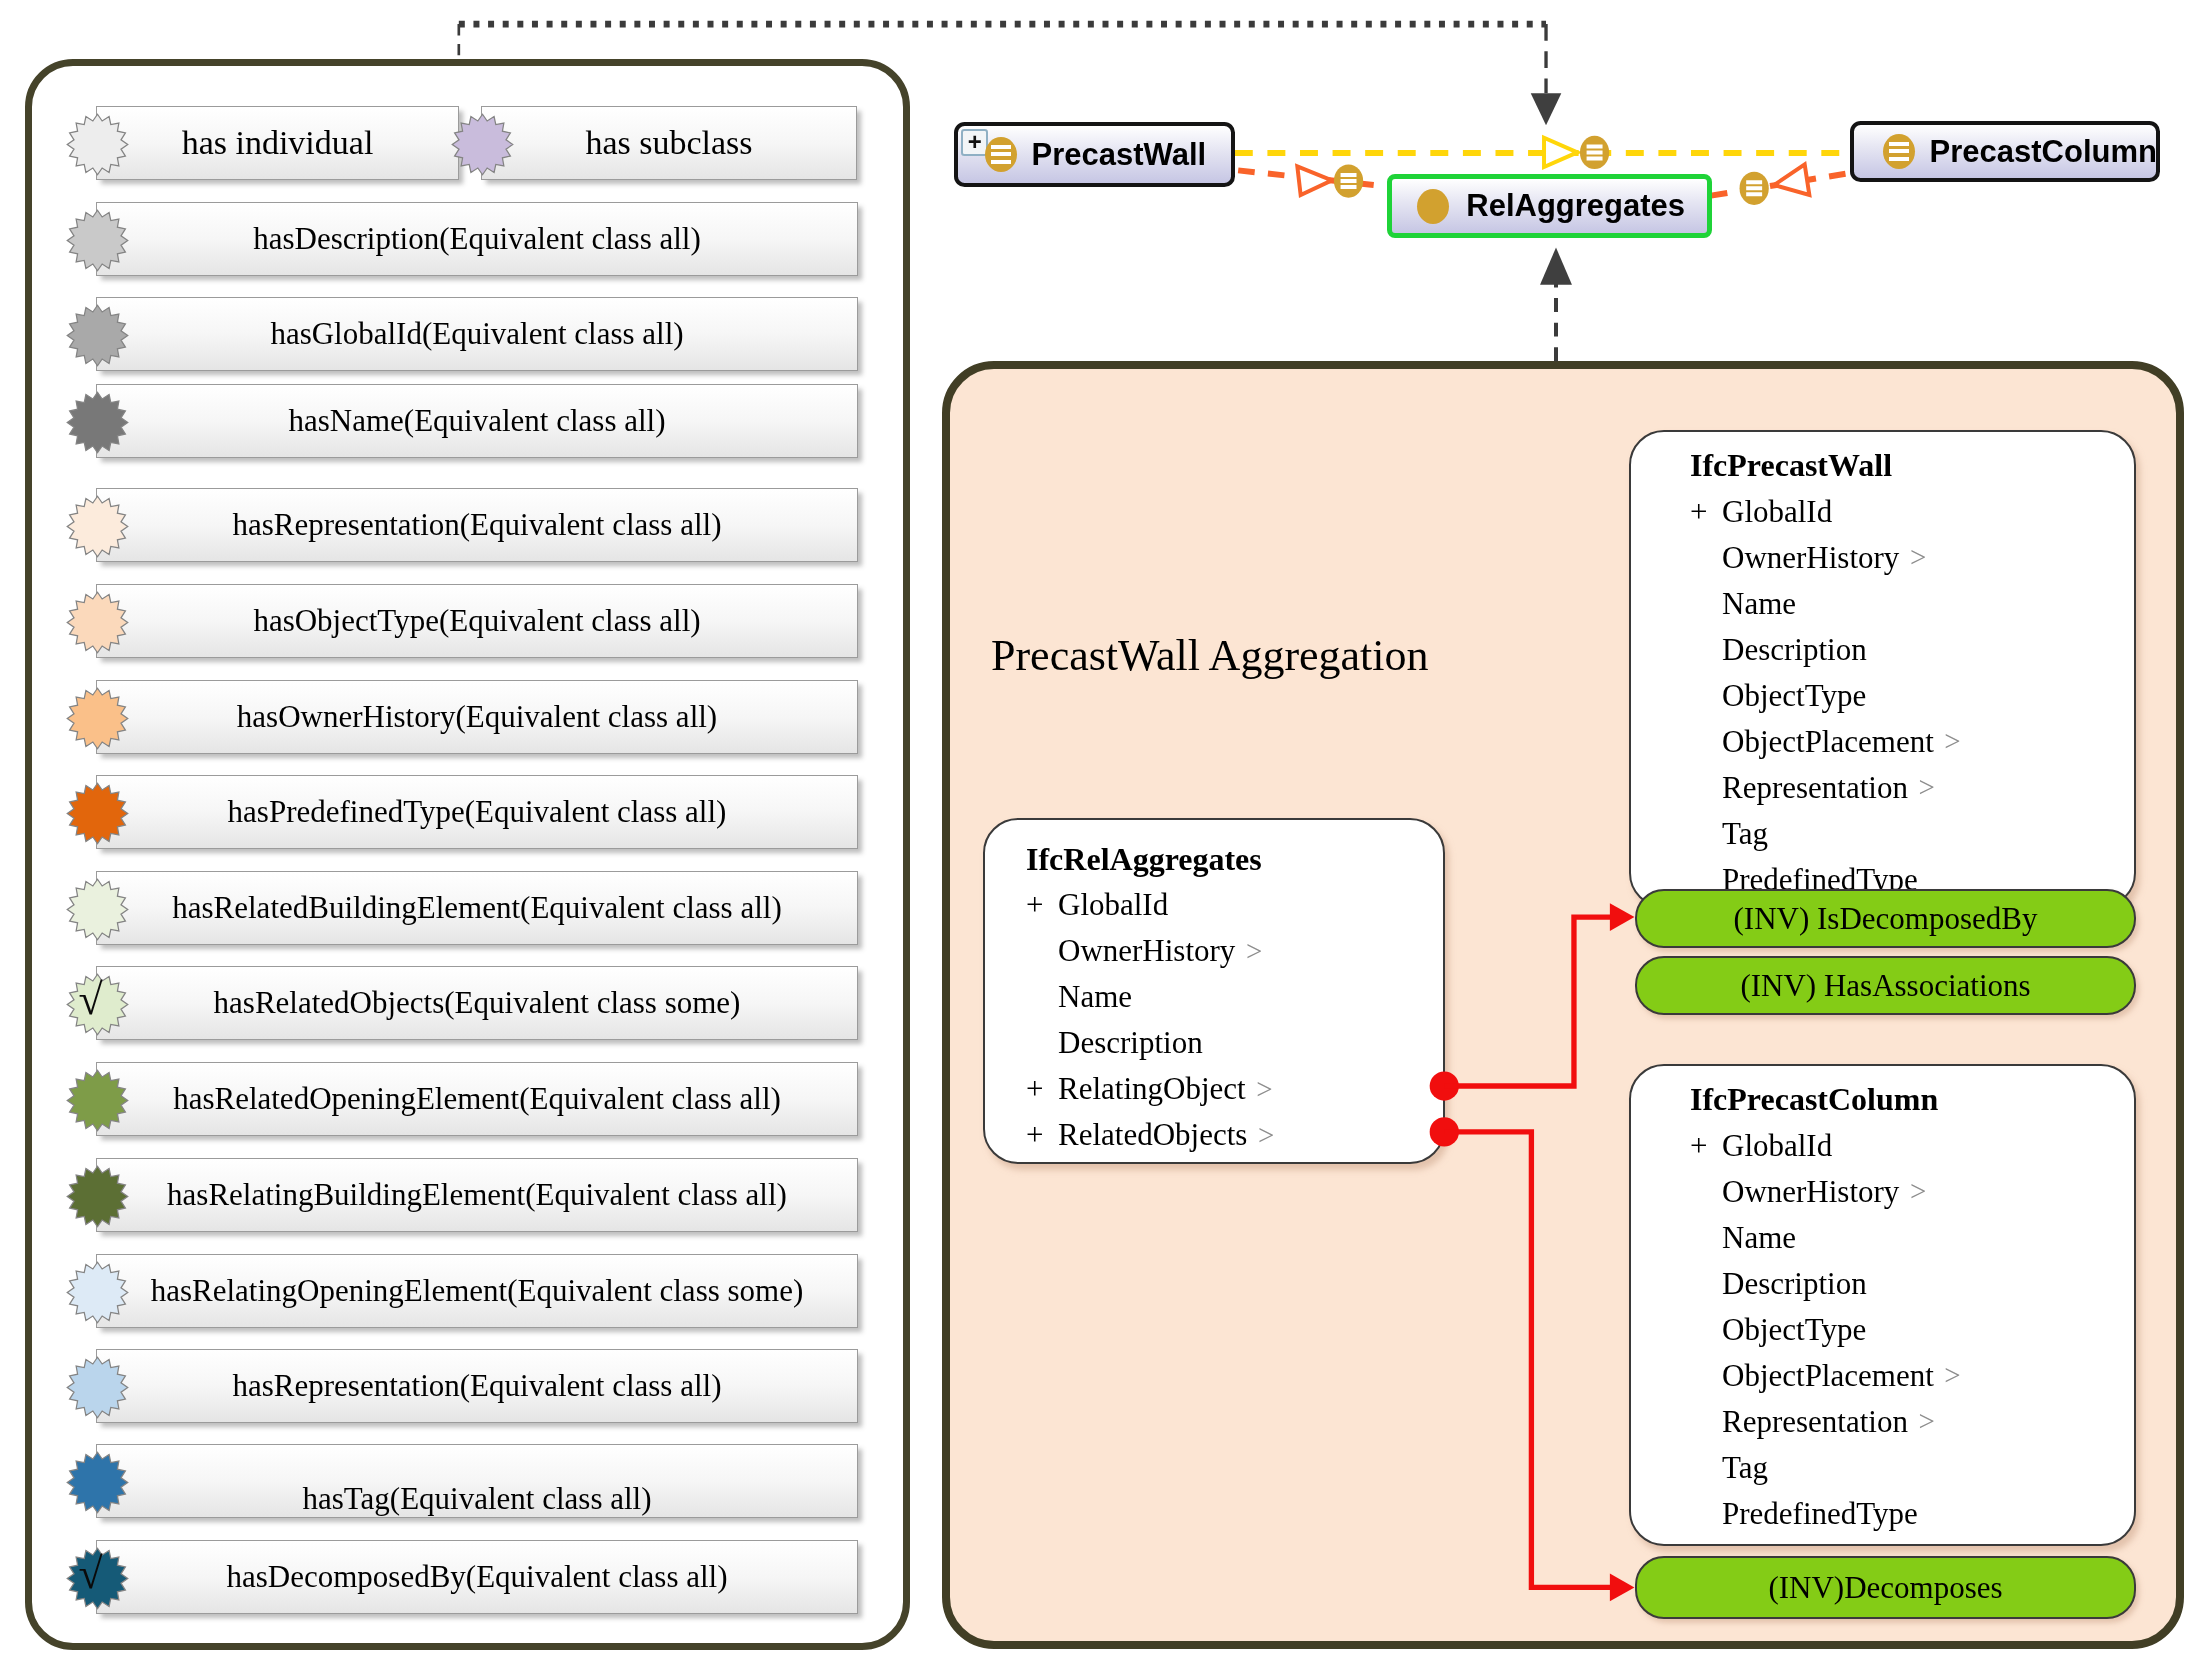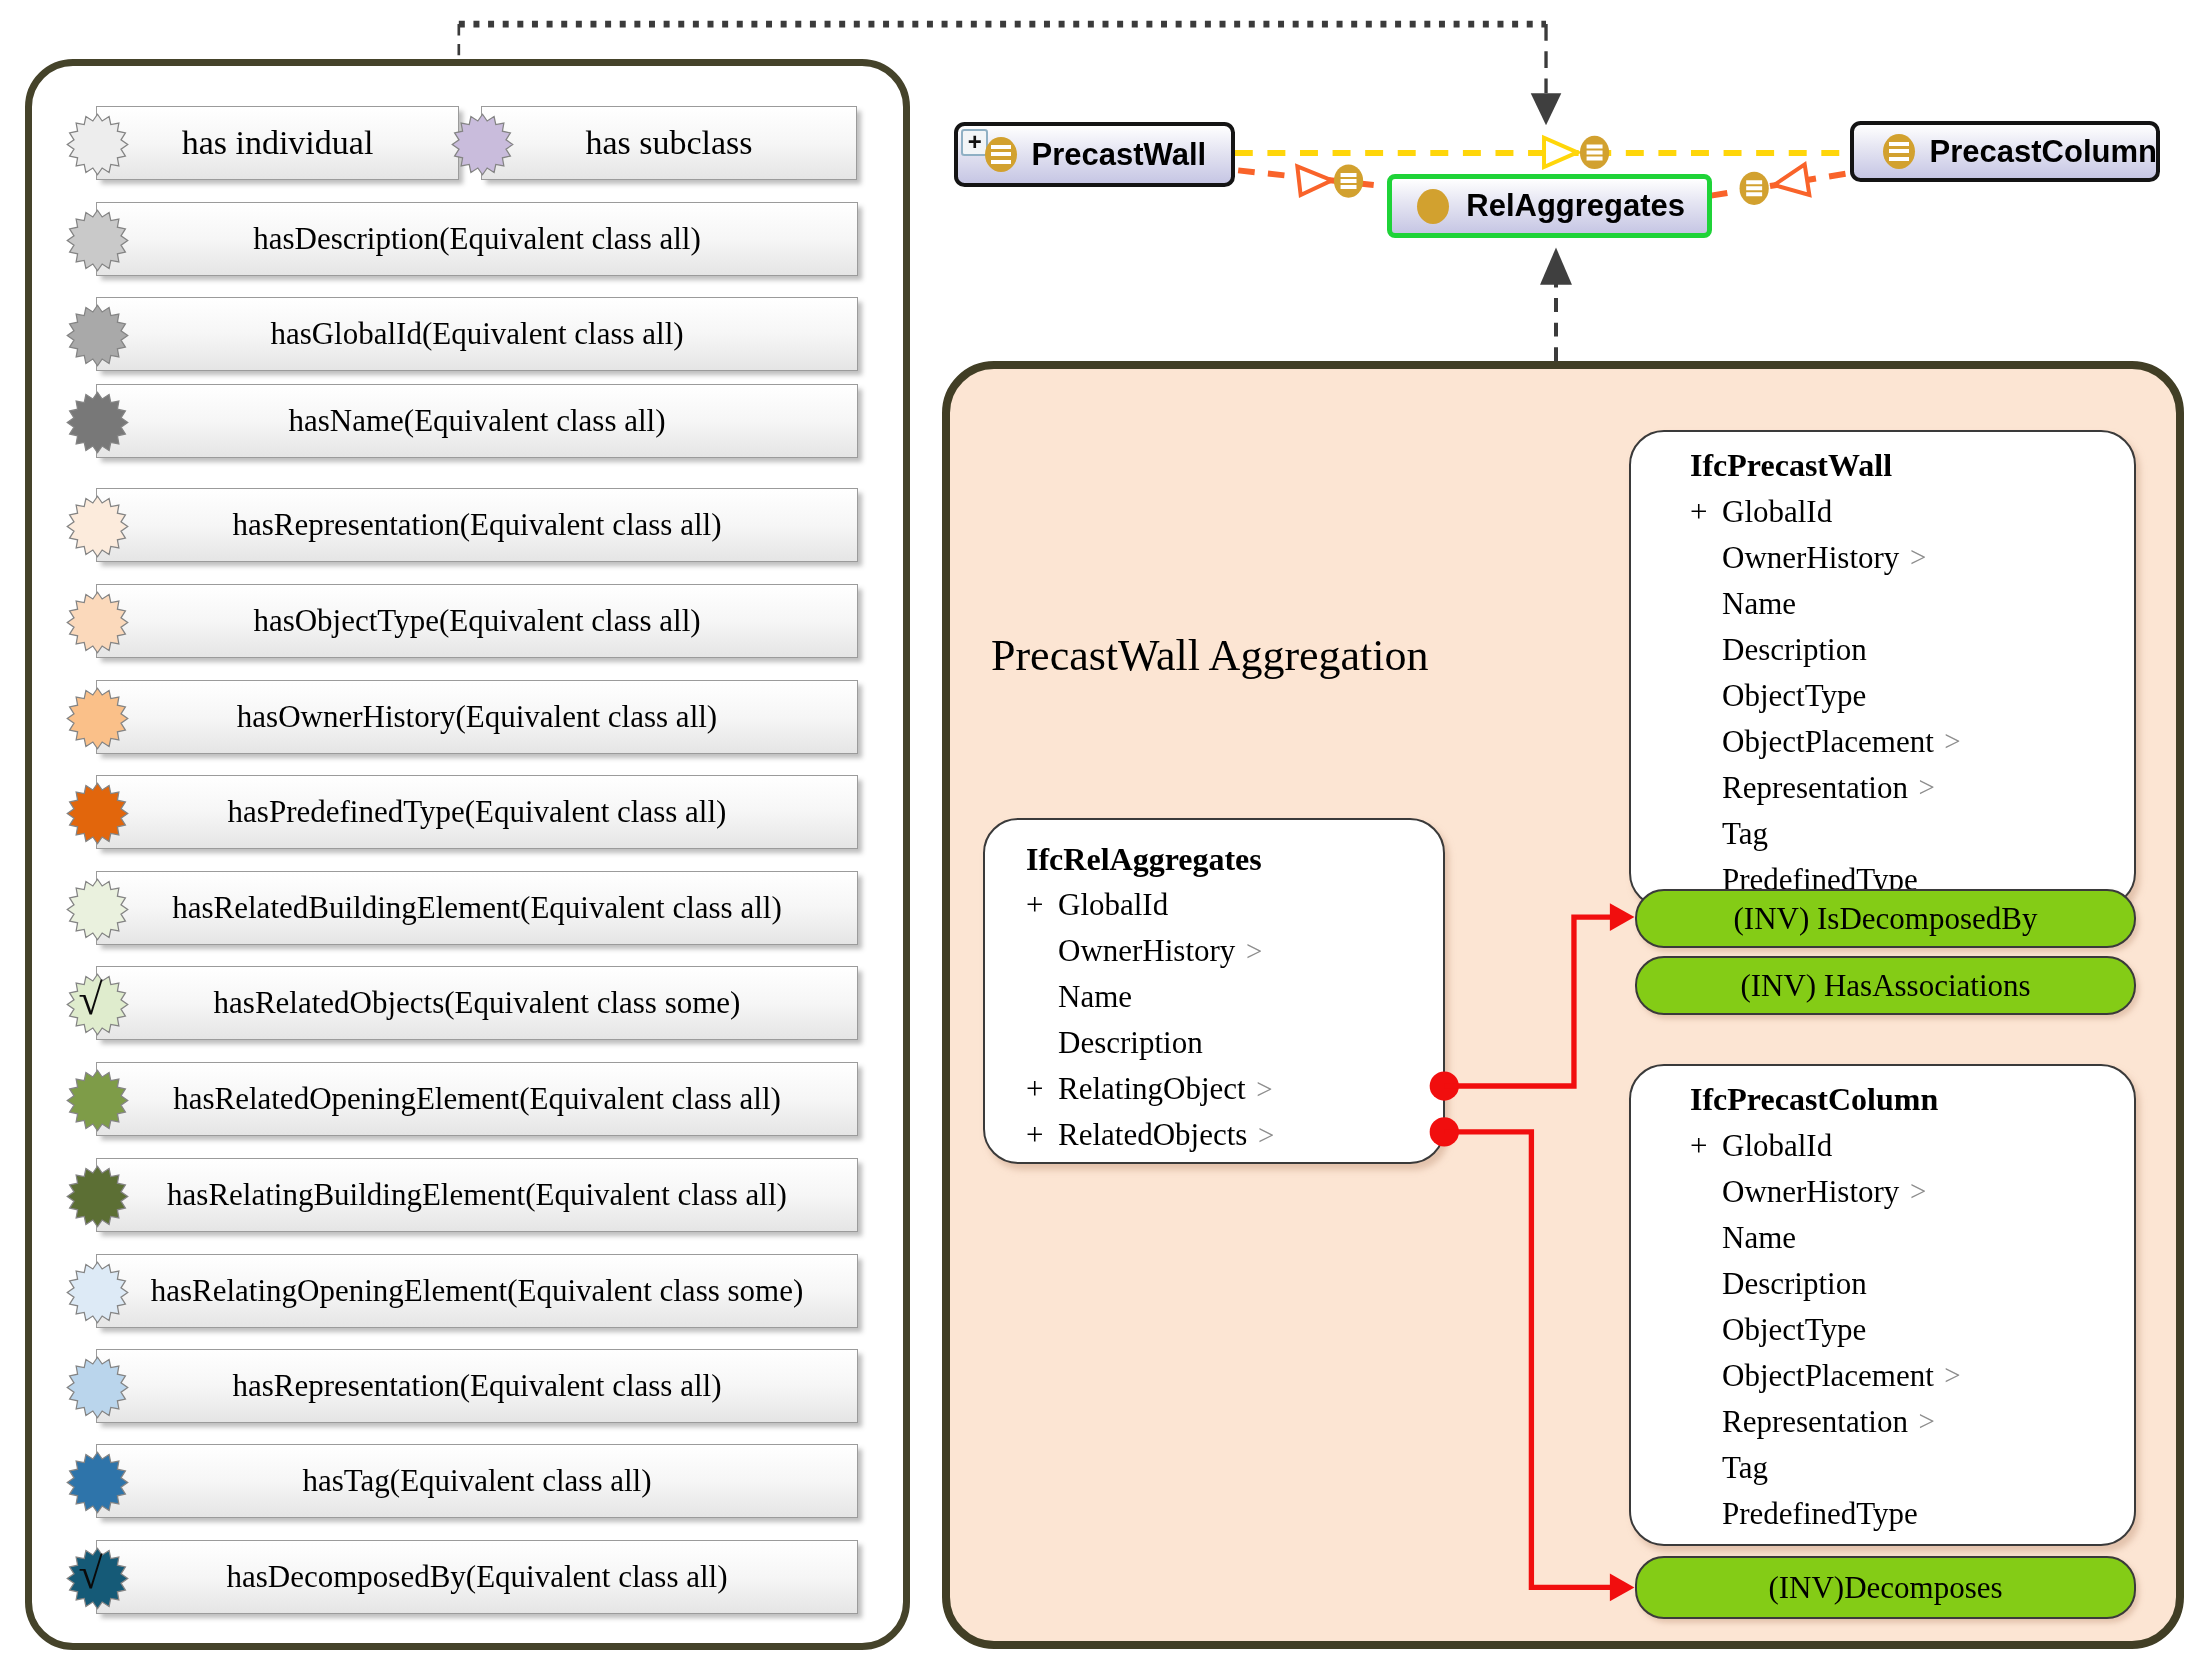--- a/index.html
+++ b/index.html
@@ -162,21 +162,21 @@
           <polygon points="98,50 87.3,57.4 94.3,68.4 81.6,71.1 83.9,83.9 71.1,81.6 68.4,94.3 57.4,87.3 50,98 42.6,87.3 31.6,94.3 28.9,81.6 16.1,83.9 18.4,71.1 5.7,68.4 12.7,57.4 2,50 12.7,42.6 5.7,31.6 18.4,28.9 16.1,16.1 28.9,18.4 31.6,5.7 42.6,12.7 50,2 57.4,12.7 68.4,5.7 71.1,18.4 83.9,16.1 81.6,28.9 94.3,31.6 87.3,42.6" fill="#ddeaf6" stroke="#848484" stroke-width="2"></polygon>
         </svg>
         <span class="plabel">hasRelatingOpeningElement(Equivalent class some)</span>
       </div>
       <div class="pbtn" style="top: 1349px; left: 96px; width: 762px;">
         <svg viewBox="0 0 100 100" class="star">
           <polygon points="98,50 87.3,57.4 94.3,68.4 81.6,71.1 83.9,83.9 71.1,81.6 68.4,94.3 57.4,87.3 50,98 42.6,87.3 31.6,94.3 28.9,81.6 16.1,83.9 18.4,71.1 5.7,68.4 12.7,57.4 2,50 12.7,42.6 5.7,31.6 18.4,28.9 16.1,16.1 28.9,18.4 31.6,5.7 42.6,12.7 50,2 57.4,12.7 68.4,5.7 71.1,18.4 83.9,16.1 81.6,28.9 94.3,31.6 87.3,42.6" fill="#bad5ec" stroke="#848484" stroke-width="2"></polygon>
         </svg>
         <span class="plabel">hasRepresentation(Equivalent class all)</span>
       </div>
-      <div class="pbtn" style="top: 1444px; left: 96px; width: 762px;">
+      <div class="pbtn" style="top: 1444px; left: 96px; width: 762px; align-items: flex-end;">
         <svg viewBox="0 0 100 100" class="star">
           <polygon points="98,50 87.3,57.4 94.3,68.4 81.6,71.1 83.9,83.9 71.1,81.6 68.4,94.3 57.4,87.3 50,98 42.6,87.3 31.6,94.3 28.9,81.6 16.1,83.9 18.4,71.1 5.7,68.4 12.7,57.4 2,50 12.7,42.6 5.7,31.6 18.4,28.9 16.1,16.1 28.9,18.4 31.6,5.7 42.6,12.7 50,2 57.4,12.7 68.4,5.7 71.1,18.4 83.9,16.1 81.6,28.9 94.3,31.6 87.3,42.6" fill="#2e74aa" stroke="#848484" stroke-width="2"></polygon>
         </svg>
         <span class="plabel">hasTag(Equivalent class all)</span>
       </div>
       <div class="pbtn" style="top: 1540px; left: 96px; width: 762px;">
         <svg viewBox="0 0 100 100" class="star">
           <polygon points="98,50 87.3,57.4 94.3,68.4 81.6,71.1 83.9,83.9 71.1,81.6 68.4,94.3 57.4,87.3 50,98 42.6,87.3 31.6,94.3 28.9,81.6 16.1,83.9 18.4,71.1 5.7,68.4 12.7,57.4 2,50 12.7,42.6 5.7,31.6 18.4,28.9 16.1,16.1 28.9,18.4 31.6,5.7 42.6,12.7 50,2 57.4,12.7 68.4,5.7 71.1,18.4 83.9,16.1 81.6,28.9 94.3,31.6 87.3,42.6" fill="#155a77" stroke="#848484" stroke-width="2"></polygon>
         </svg>
         <span class="check">√</span>

